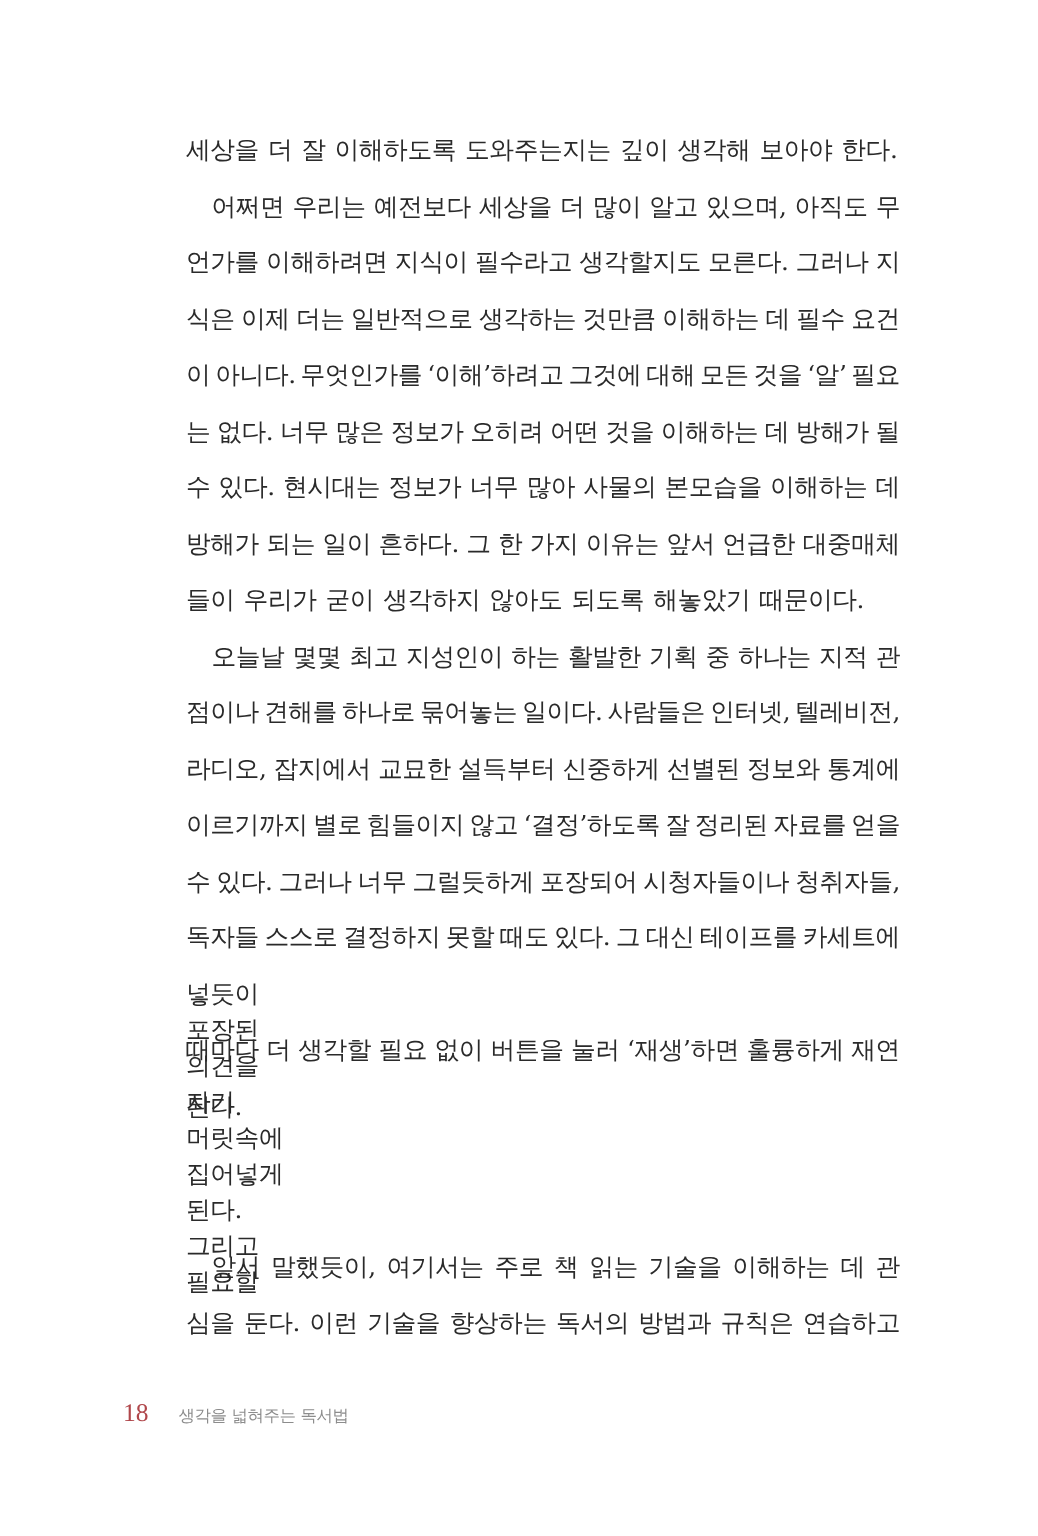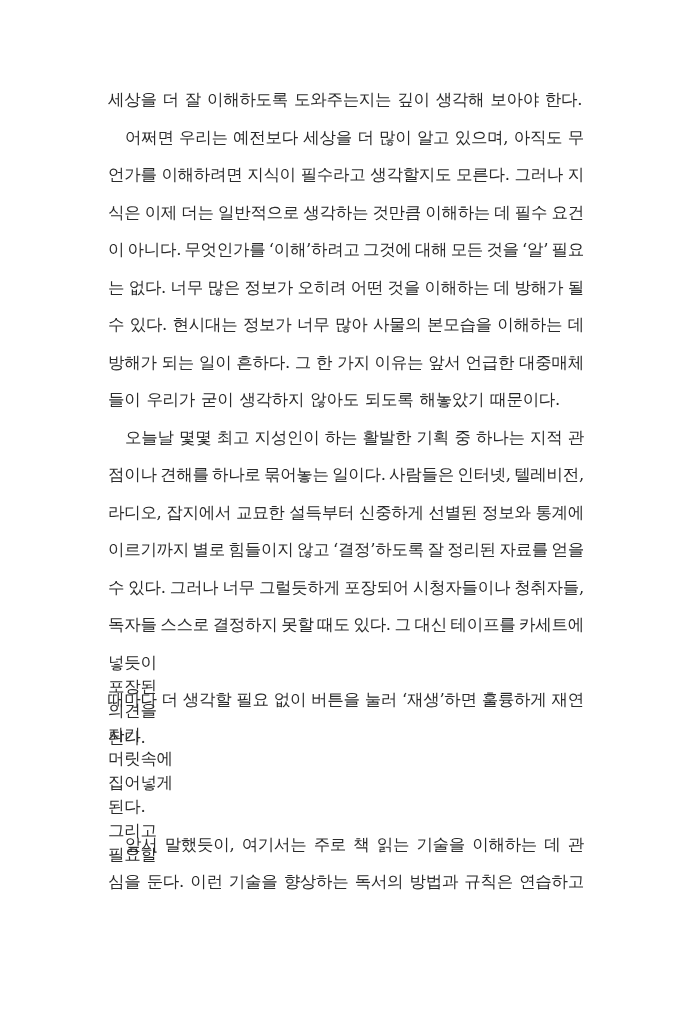--- a/index.html
+++ b/index.html
@@ -10,21 +10,21 @@
     body {
       width: 692px;
       height: 1024px;
       position: relative;
       overflow: hidden;
       font-family: "DejaVu Serif", "Liberation Serif", serif;
       color: #2a2a2a;
     }
     .page {
       position: absolute;
-      left: 0; top: 0;
+      left: 16px; top: 0;
       width: 604px; height: 1024px;
       background: #ffffff;
       text-decoration: underline;
     }
     .text-block {
       position: absolute;
       left: 108px;
       width: 476px;
     }
     .line {
@@ -304,13 +304,17 @@
         <span class="w">이런</span>
         <span class="w">기술을</span>
         <span class="w">향상하는</span>
         <span class="w">독서의</span>
         <span class="w">방법과</span>
         <span class="w">규칙은</span>
         <span class="w">연습하고</span>
       </div>
     </div>
 
+  <div class="footer">
+    <span class="page-number">18</span>
+    <span class="running-title">생각을 넓혀주는 독서법</span>
+  </div>
 </div>
 
 </body></html>

